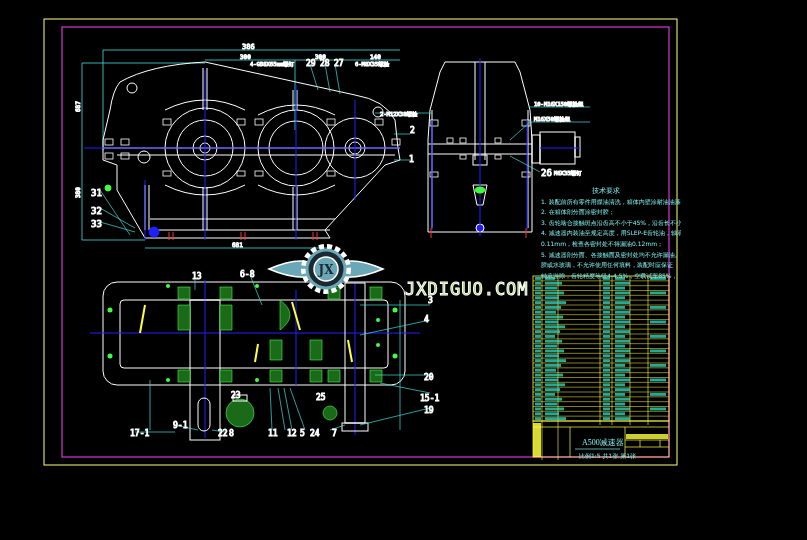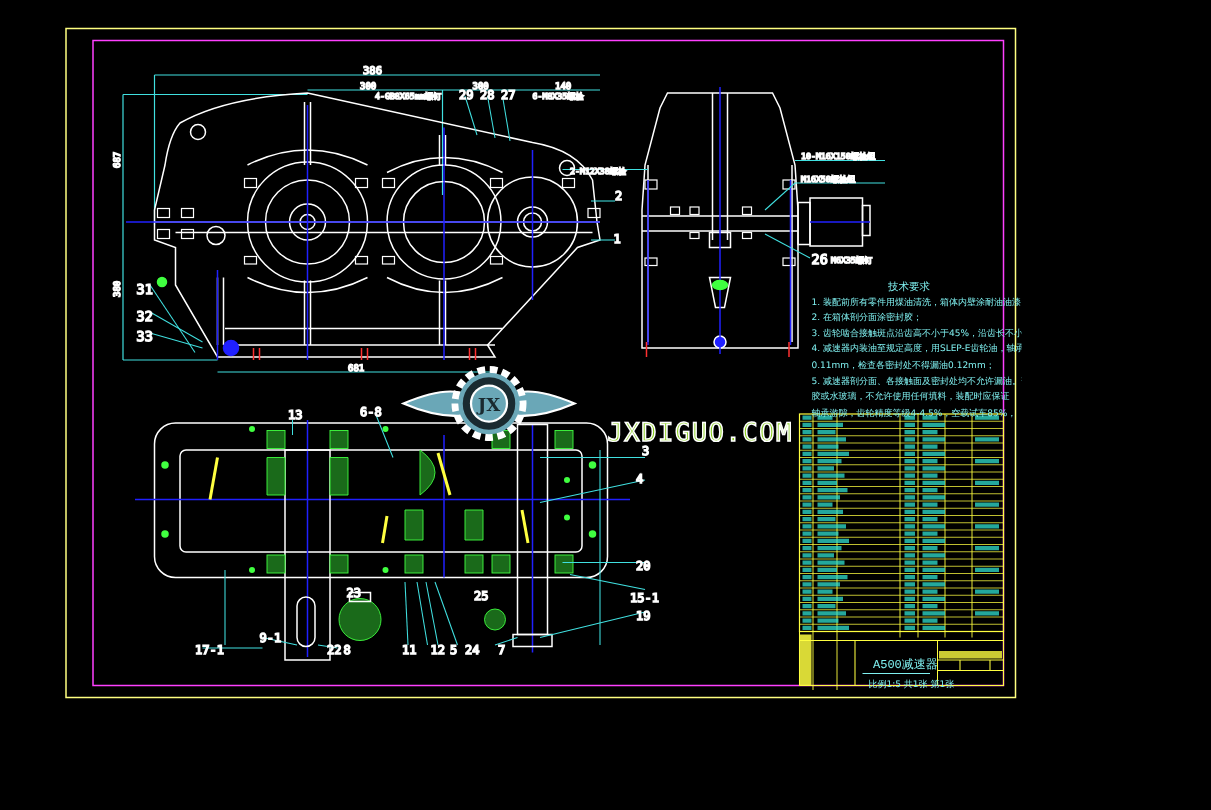--- a/index.html
+++ b/index.html
@@ -8,21 +8,21 @@
   .dim{fill:#5fe6e6;font-family:"DejaVu Sans Mono",monospace;}
   .lbl{fill:#7ff0f0;font-family:"DejaVu Sans Mono",monospace;}
   .tech{position:absolute;left:541px;top:186px;width:140px;color:#7ff0f0;font-size:6px;line-height:10.6px;font-family:"DejaVu Sans",sans-serif;}
   .tech .title{text-align:center;font-size:7px;margin-left:-10px;}
   .tech div{white-space:nowrap;overflow:hidden;}
   .wm{position:absolute;left:267px;top:237px;width:300px;height:64px;}
   .wm-cn{position:absolute;left:118px;top:2px;font-size:32px;font-weight:bold;color:#6aa7b7;letter-spacing:2px;
          -webkit-text-stroke:1.5px #fff;font-family:"DejaVu Sans",sans-serif;text-shadow:2px 2px 0 #2b4b55;}
   .wm-en{position:absolute;left:118px;top:42px;font-size:17px;font-weight:normal;color:#84cc16;letter-spacing:1px;
          -webkit-text-stroke:1px #fff;font-family:"DejaVu Sans Mono",monospace;margin-left:20px;}
-  .tb-title{position:absolute;left:582px;top:437px;font-size:8px;color:#7ff0f0;font-family:Liberation Mono, monospace;}
+  .tb-title{position:absolute;left:582px;top:437px;font-size:8px;color:#7ff0f0;font-family:Liberation Serif, serif;}
   .tb-sub{position:absolute;left:579px;top:452px;font-size:6px;color:#7ff0f0;}
 </style>
 </head>
 <body>
 
 <svg id="canvas" viewBox="0 0 807 540" xmlns="http://www.w3.org/2000/svg">
 
   <rect x="44" y="19" width="633" height="446" fill="none" stroke="#ffff80" stroke-width="1"></rect>
   <rect x="62" y="27" width="607" height="430" fill="none" stroke="#ff40ff" stroke-width="1"></rect>
 

